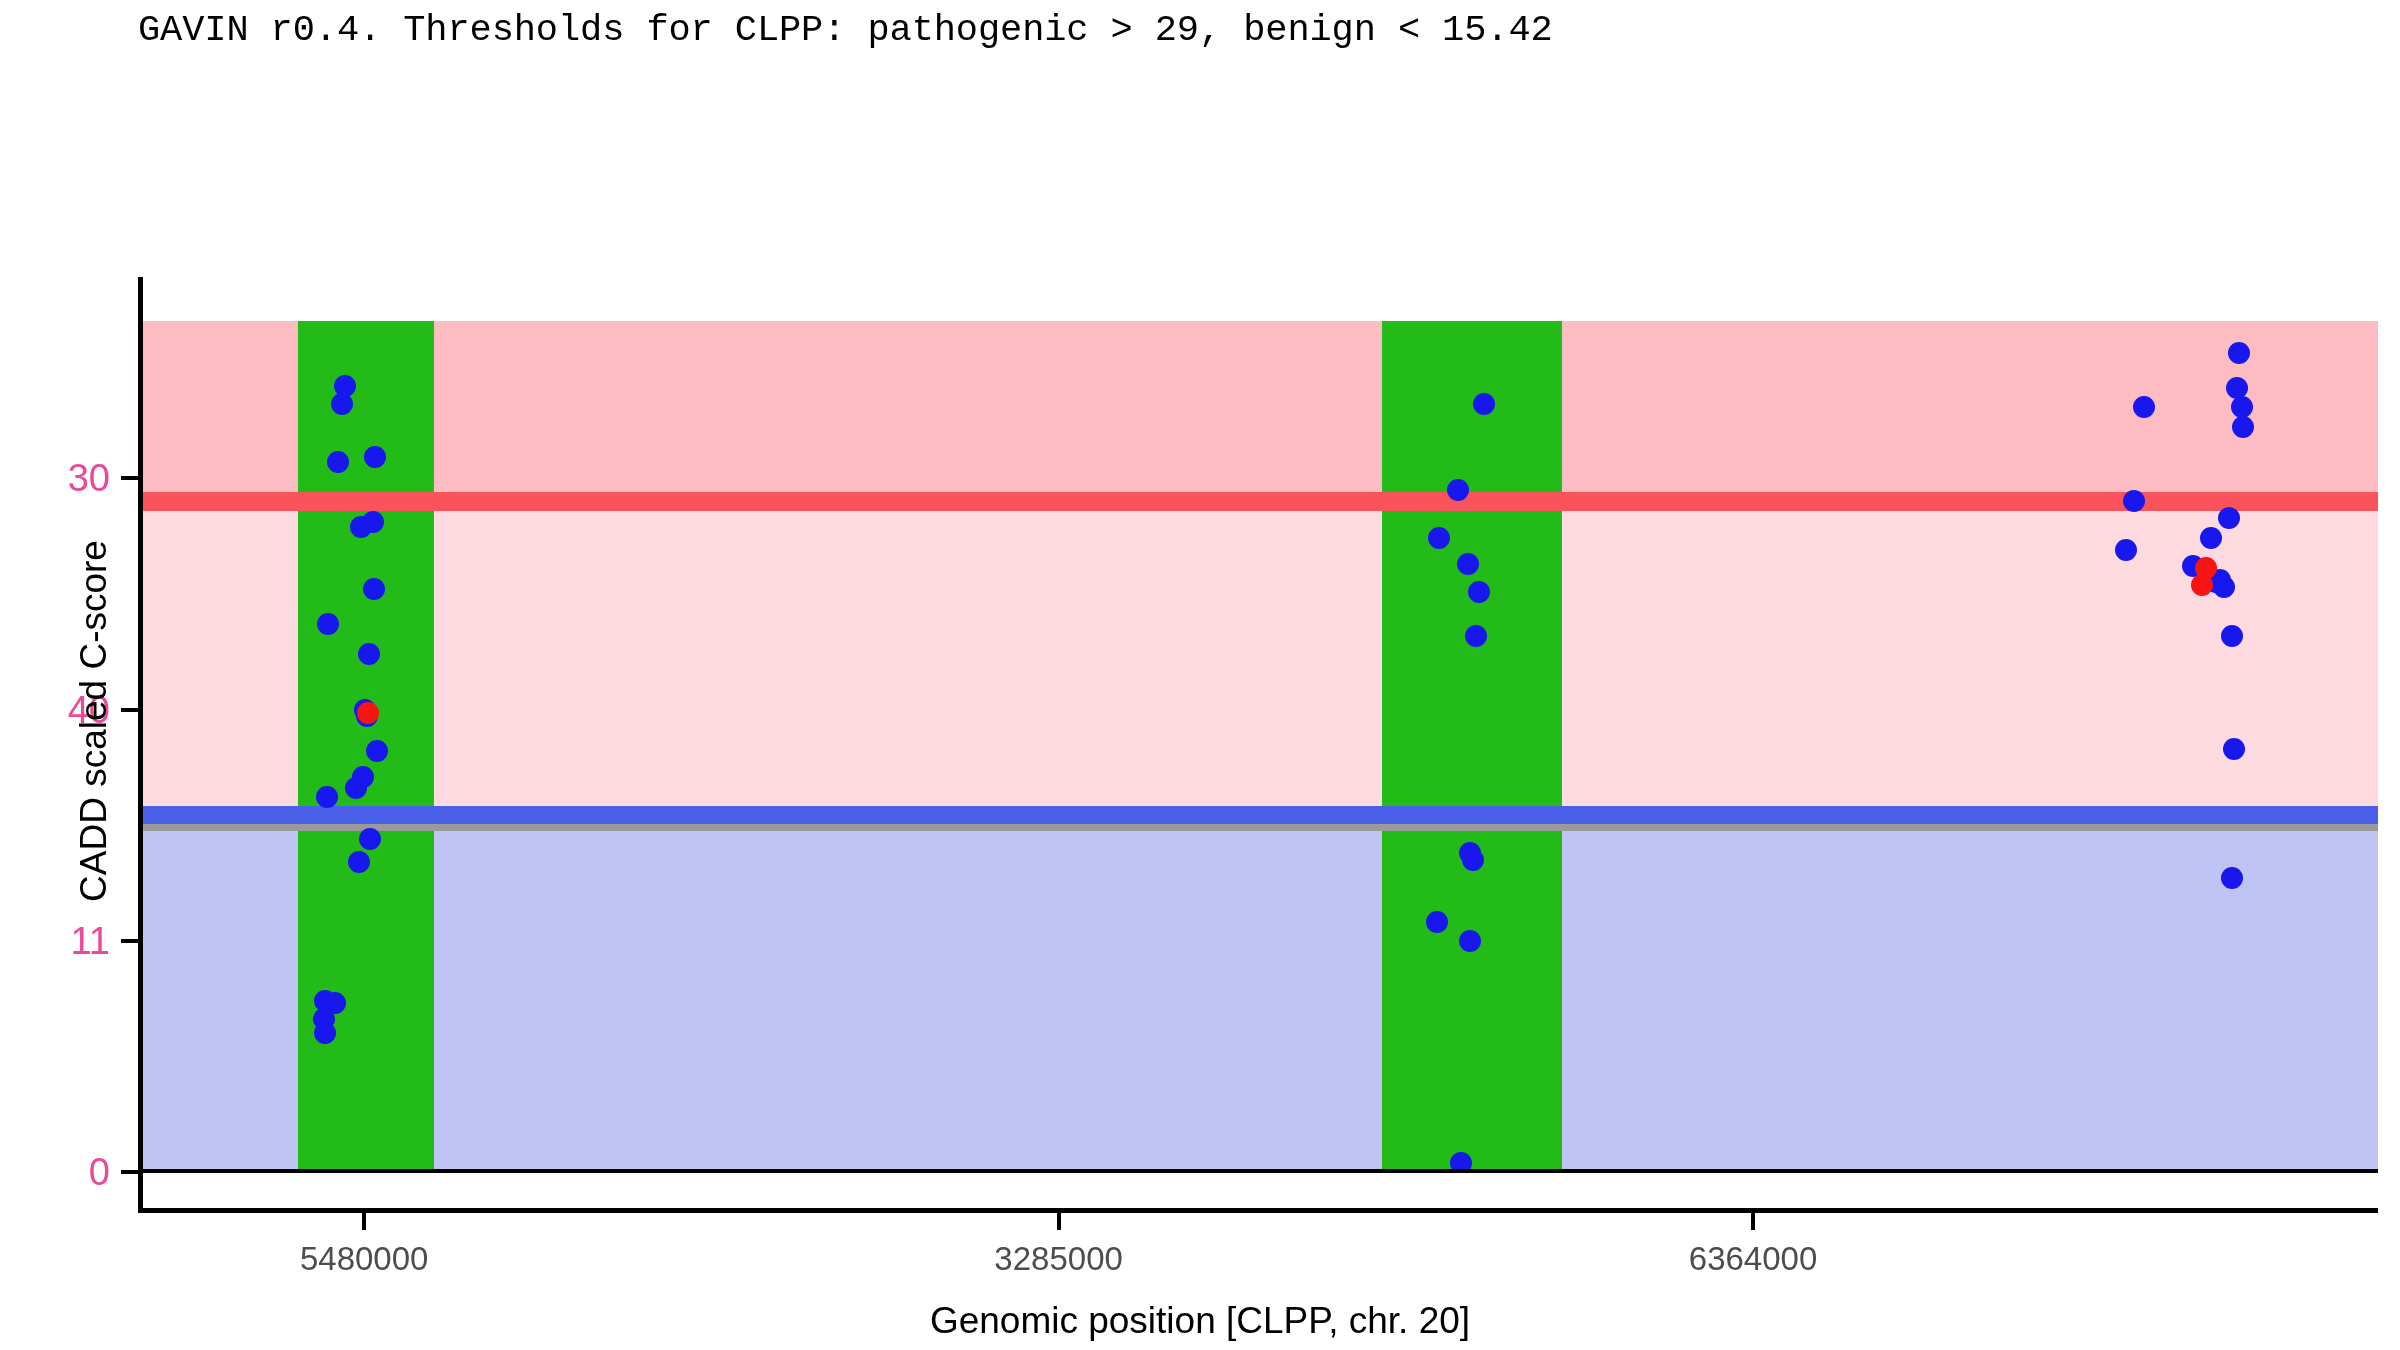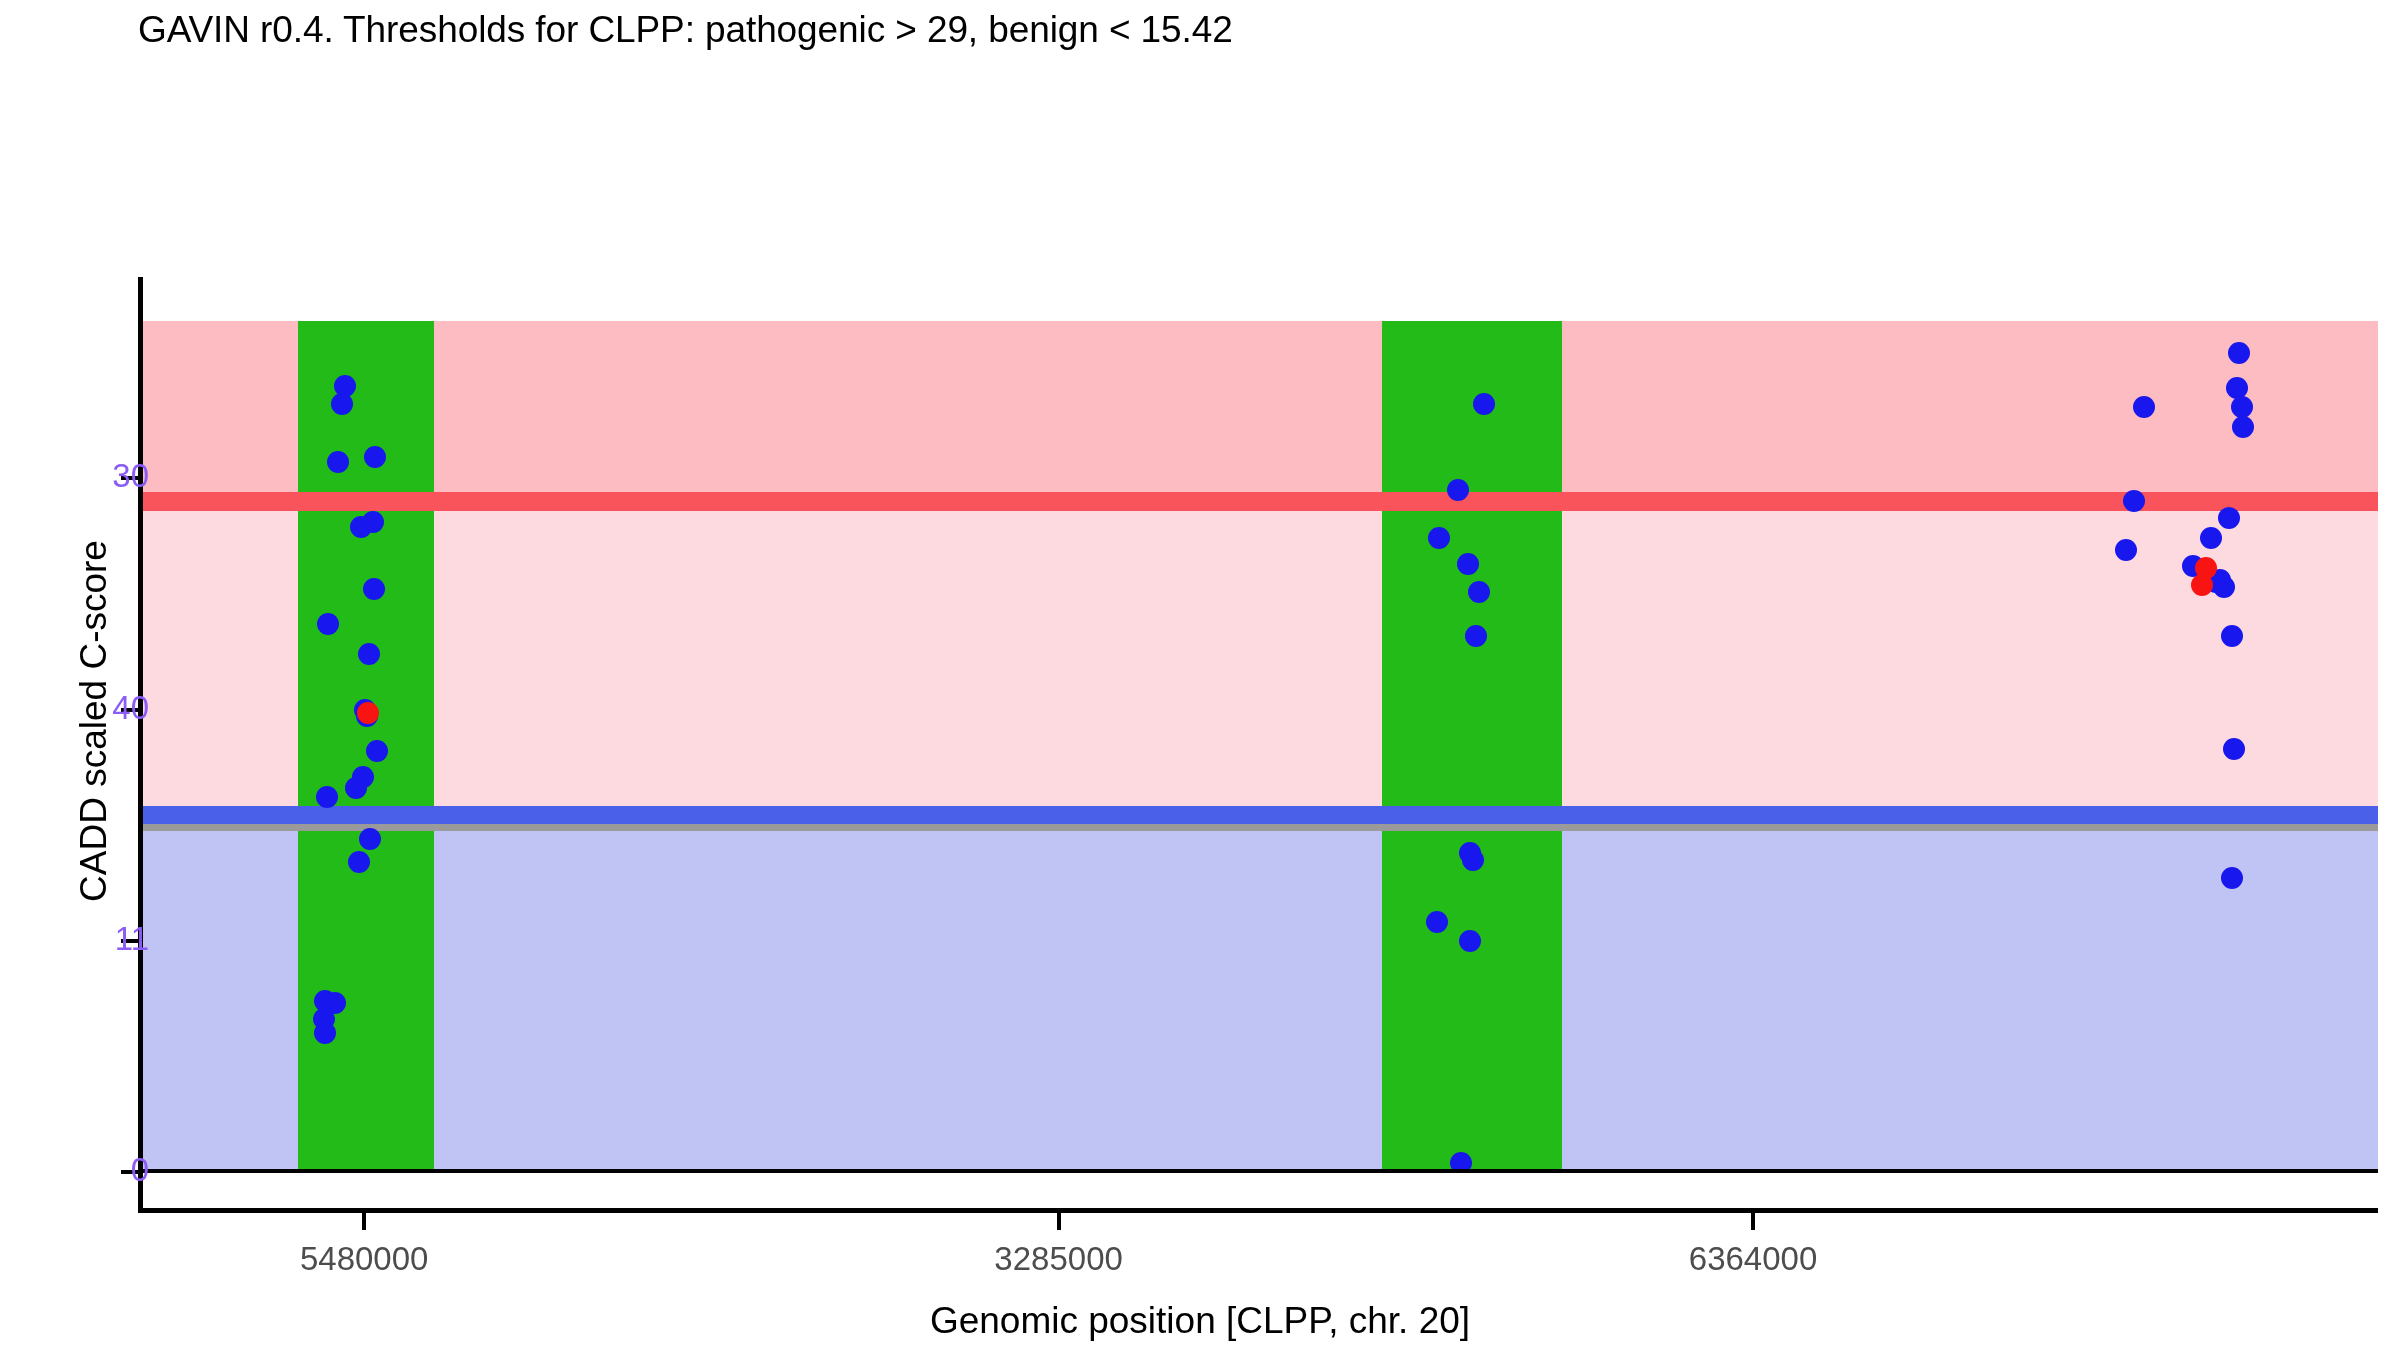--- a/index.html
+++ b/index.html
@@ -22,20 +22,21 @@
     left: 138px;
     top: 6px;
     width: 2200px;
   }
   .title-line {
     font-size: 37px;
     line-height: 48px;
     color: #000000;
     white-space: nowrap;
     letter-spacing: -0.1px;
+    font-family: Liberation Mono, monospace;
   }
 
   
   #plot-area {
     position: absolute;
     left: 142px;
     top: 277px;
     width: 2236px;   
     height: 935px;   
   }
@@ -111,25 +112,24 @@
   .y-tick-mark {
     position: absolute;
     left: 121px;
     width: 17px;
     height: 4px;
     background: #000000;
   }
   .y-tick-label {
     position: absolute;
     right: 2394px;       
-    font-size: 33px;
-    color: #8b5cf6;
+    font-size: 38px;
+    color: #ec4899;
     text-align: right;
     white-space: nowrap;
-    padding-left: 39px;
   }
   .x-tick-mark {
     position: absolute;
     top: 1213px;
     width: 4px;
     height: 17px;
     background: #000000;
   }
   .x-tick-label {
     position: absolute;

